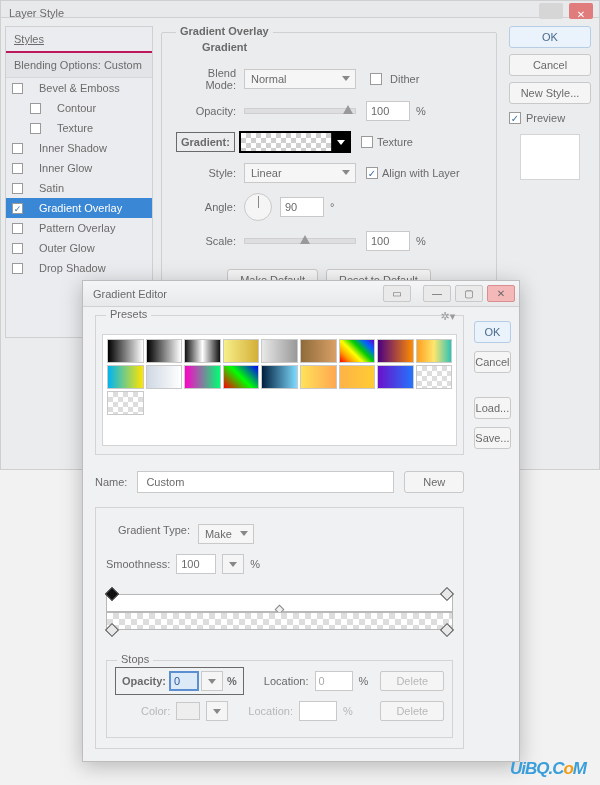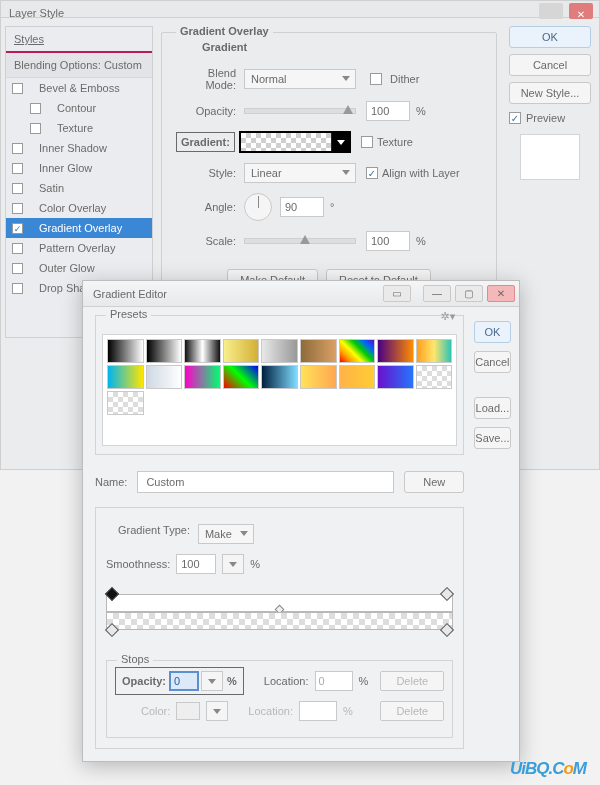--- a/index.html
+++ b/index.html
@@ -120,24 +120,20 @@
             <span>Inner Shadow</span>
           </div>
           <div class="style-row">
             <span class="cb"></span>
             <span>Inner Glow</span>
           </div>
           <div class="style-row">
             <span class="cb"></span>
             <span>Satin</span>
           </div>
-          <div class="style-row">
-            <span class="cb"></span>
-            <span>Color Overlay</span>
-          </div>
           <div class="style-row sel">
             <span class="cb">✓</span>
             <span>Gradient Overlay</span>
           </div>
           <div class="style-row">
             <span class="cb"></span>
             <span>Pattern Overlay</span>
           </div>
           <div class="style-row">
             <span class="cb"></span>

